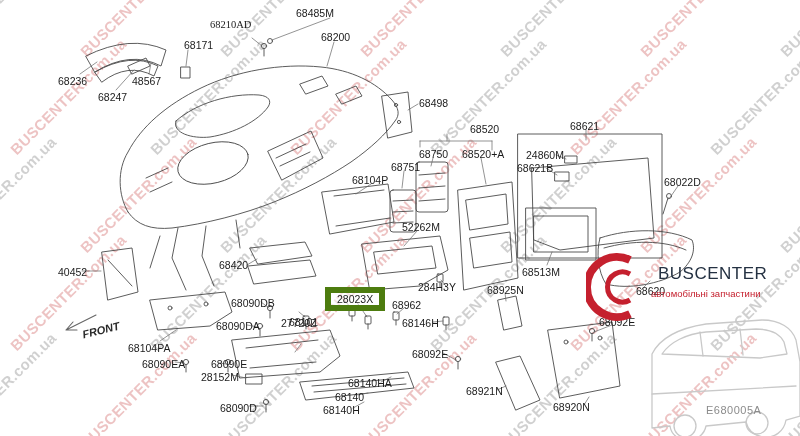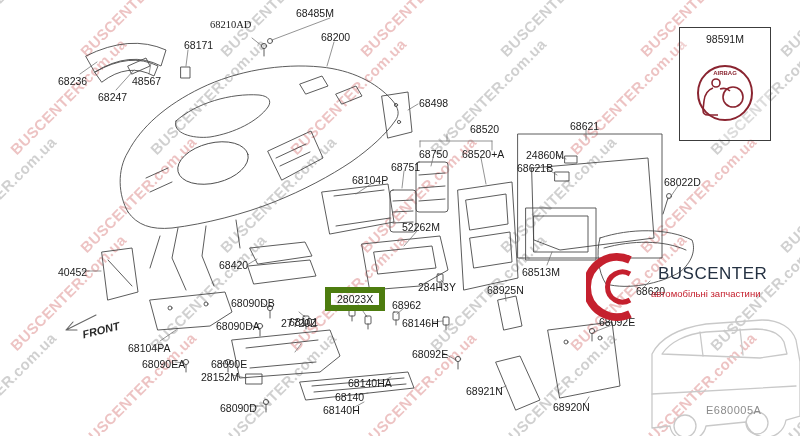--- a/index.html
+++ b/index.html
@@ -276,35 +276,20 @@
       <div class="part-label" style="left: 553px; top: 401px;">68920N</div>
       <div class="part-label" style="left: 335px; top: 391px;">68140</div>
       <div class="part-label" style="left: 220px; top: 402px;">68090D</div>
       <div class="part-label" style="left: 323px; top: 404px;">68140H</div>
     </div>
 
   <div class="front-label">FRONT</div>
 
   <div class="code-label">E680005A</div>
 
-  <div class="airbag-box">
-    <div class="lbl">98591M</div>
-    <svg width="90" height="92" viewBox="0 0 90 92">
-      <g stroke="#8a2430" fill="none" stroke-width="2">
-        <circle cx="45" cy="48" r="27"></circle>
-        <g stroke-width="1.6">
-          <circle cx="36" cy="38" r="4"></circle>
-          <path d="M33,43 q-8,3 -9,13 l-1,9 q0,5 5,5 h10"></path>
-          <circle cx="53" cy="52" r="10"></circle>
-          <path d="M40,44 q6,-2 10,2"></path>
-        </g>
-      </g>
-      <text x="45" y="30" text-anchor="middle" font-size="6" fill="#8a2430" font-family="Liberation Sans, sans-serif" font-weight="bold">AIRBAG</text>
-    </svg>
-  </div>
 
   <div class="brand">
     <svg width="62" height="80" viewBox="0 0 62 80">
       <path d="M44,10 A30,30 0 1 0 44,64" stroke="#c5202e" stroke-width="8" fill="none"></path>
       <path d="M44,24 A15,15 0 1 0 44,50" stroke="#c5202e" stroke-width="5" fill="none"></path>
     </svg>
     <div class="name">BUSCENTER</div>
     <div class="tagline">автомобільні запчастини</div>
   </div>
 

